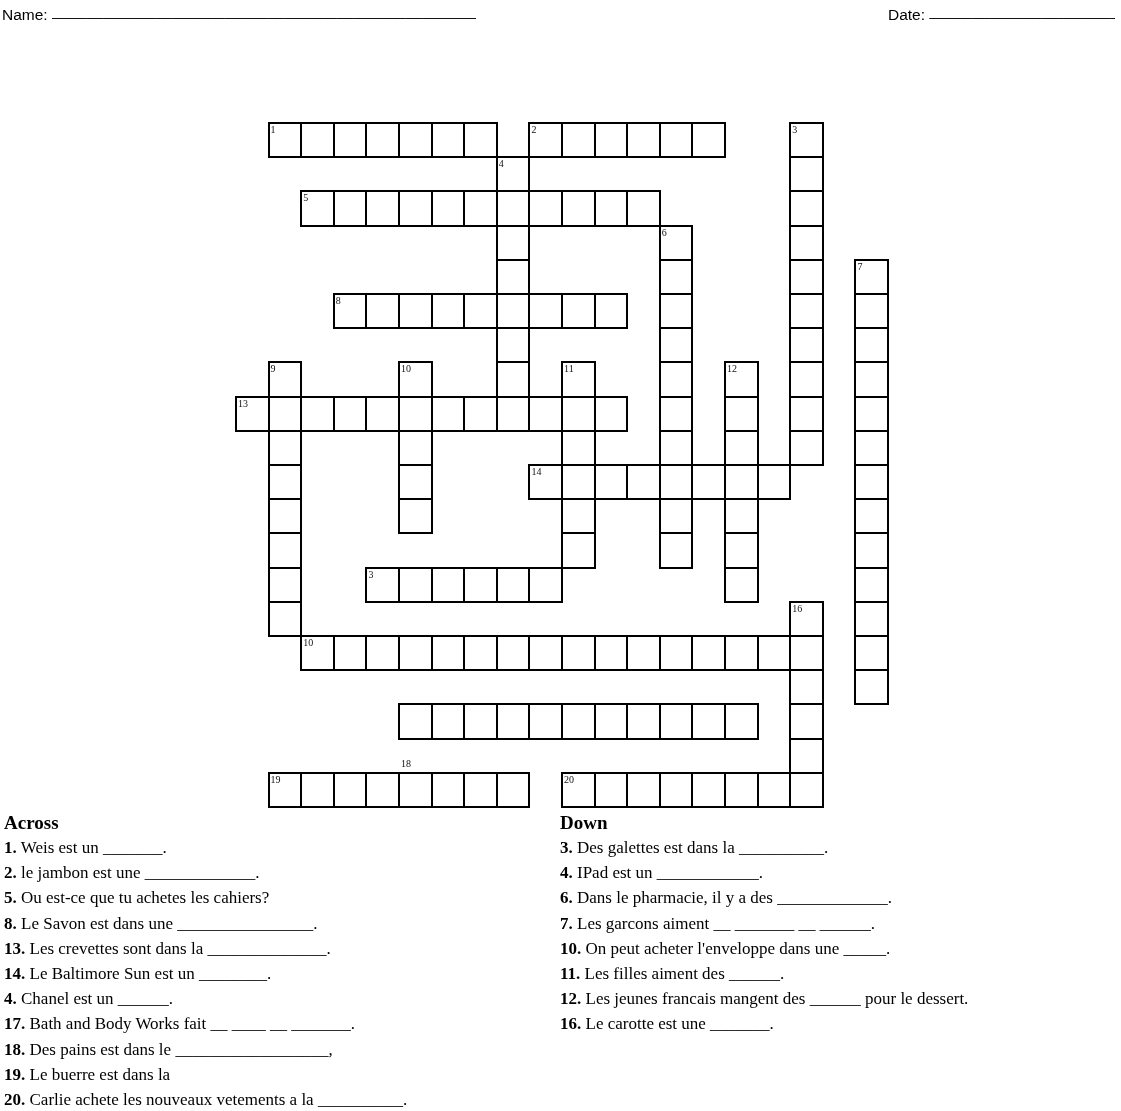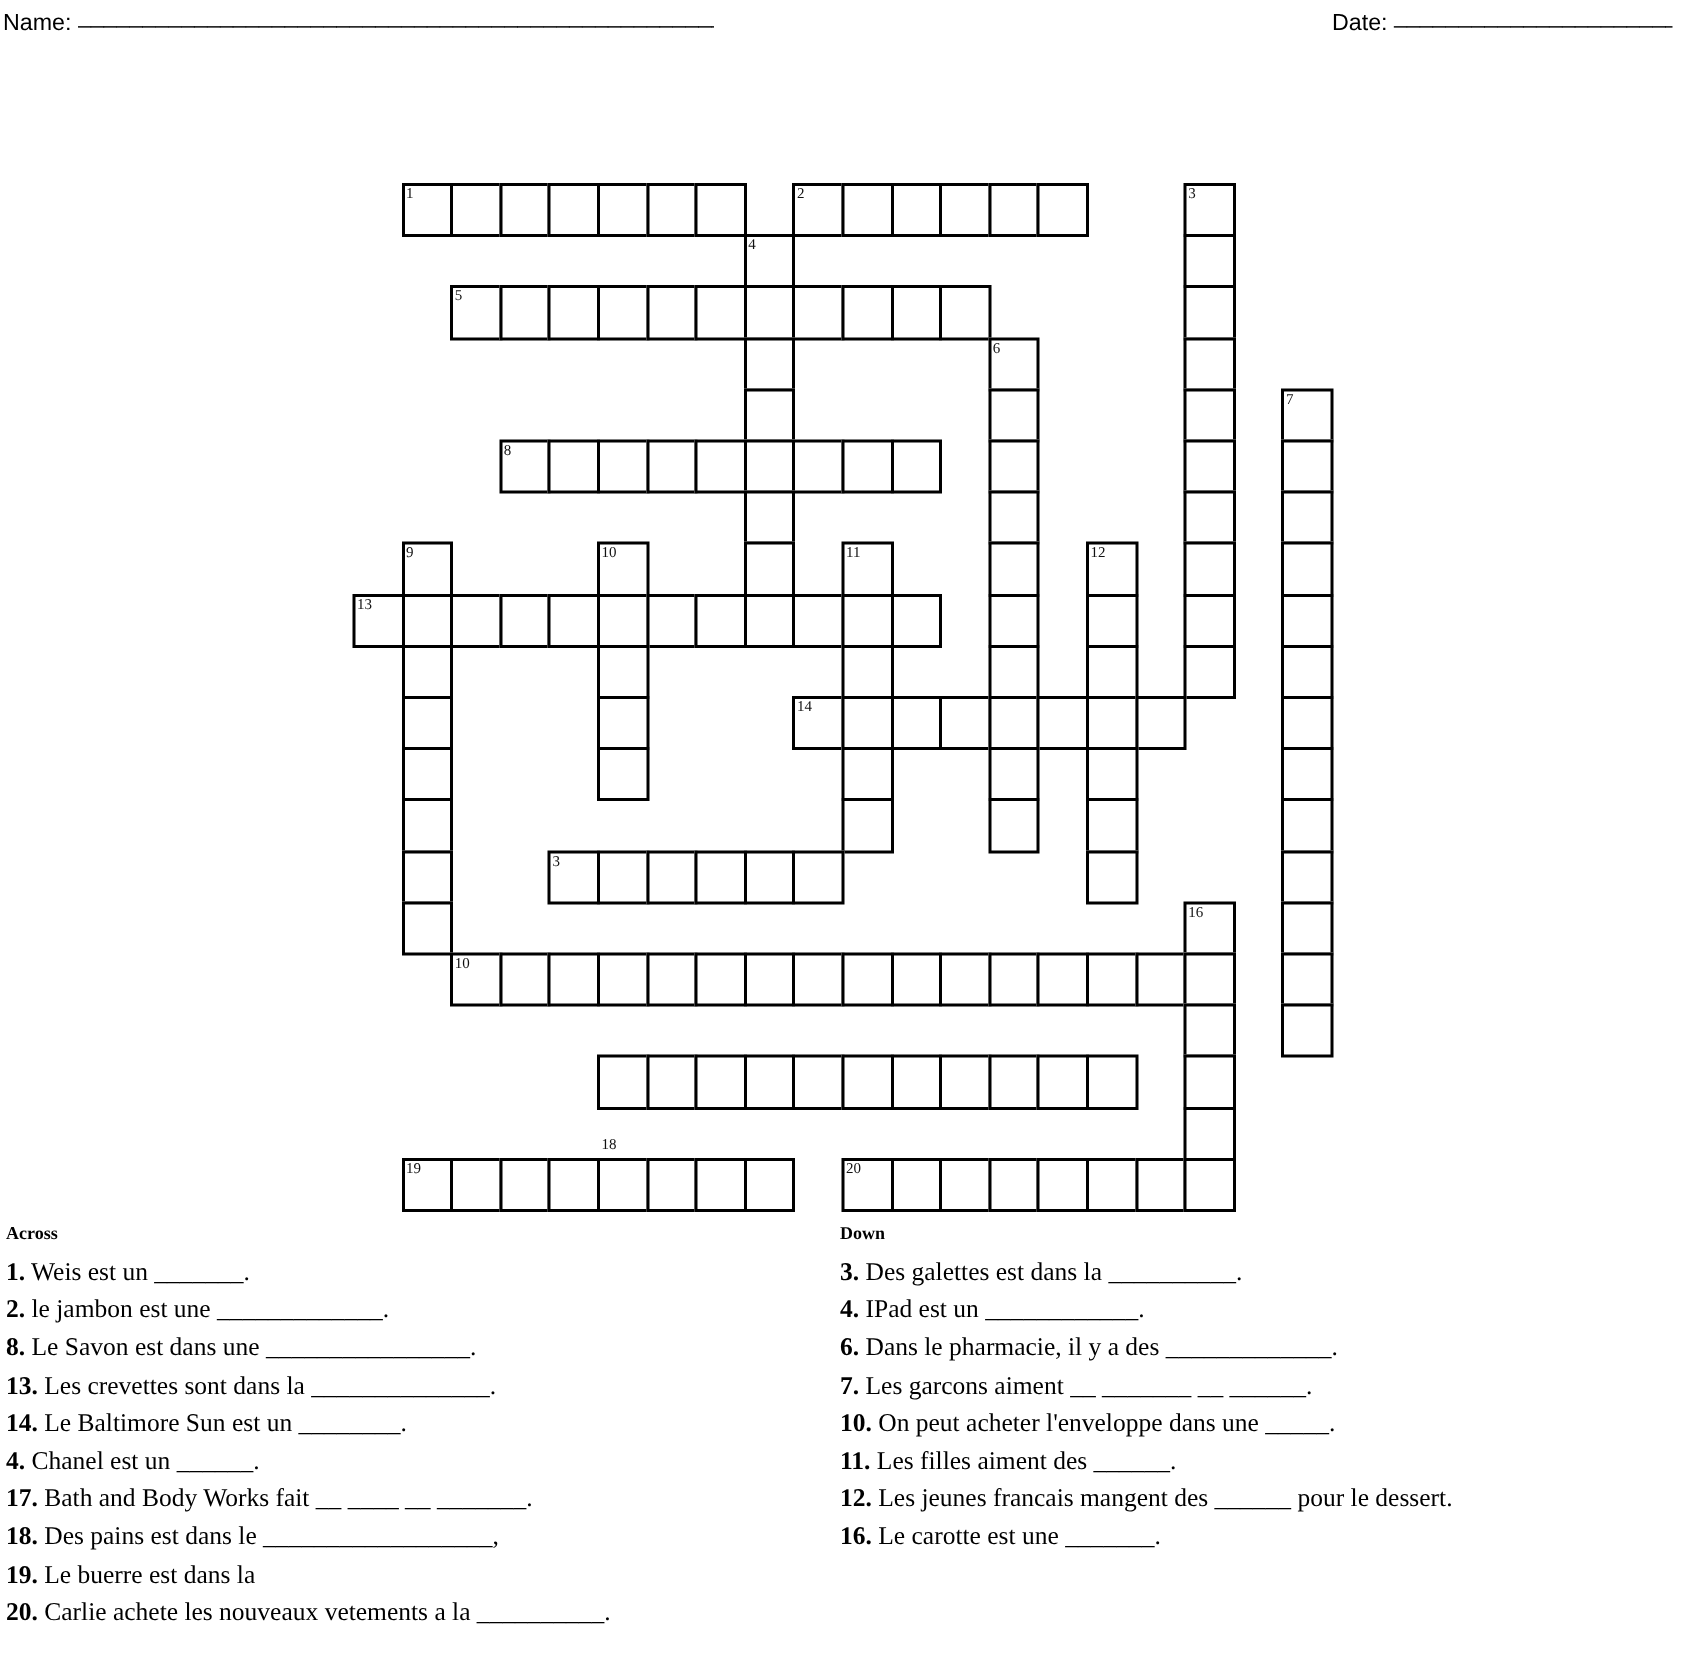--- a/index.html
+++ b/index.html
@@ -19,21 +19,21 @@
          font-size:41px;color:#2e2e2e;font-family:"Liberation Serif",serif;}
   
   #grid{position:absolute;left:0;top:0;width:1121px;height:820px;}
   .cell{position:absolute;background:#ffffff;border:2px solid #000;box-sizing:border-box;}
   .cellnum{position:absolute;font-size:10px;line-height:10px;color:#111;
            font-family:"Liberation Serif",serif;z-index:3;}
   
   .clue-col{position:absolute;top:810px;}
   #across-col{left:4px;width:548px;}
   #down-col{left:560px;width:558px;}
-  .clue-header{font-weight:bold;font-size:12px;line-height:25px;}
+  .clue-header{font-weight:bold;font-size:19px;line-height:25px;}
   .clue{font-size:17px;line-height:25.2px;white-space:nowrap;}
   .clue b{font-weight:bold;}
 </style>
 </head>
 <body>
 
 <div class="page">
 
   <div class="hdr-field" id="name-field">
     <span class="hdr-label">Name:</span>
@@ -231,20 +231,21 @@
       <span class="cellnum" style="left: 401px; top: 739px; margin-top: 20px;">18</span>
       <span class="cellnum" style="left: 270.6px; top: 774.8px;">19</span>
       <span class="cellnum" style="left: 564px; top: 774.8px;">20</span>
     </div>
 
   <div class="clue-col" id="across-col">
     <div class="clue-header">Across</div>
     <div id="across-list">
         <div class="clue"><b>1.</b> Weis est un _______.</div>
         <div class="clue"><b>2.</b> le jambon est une _____________.</div>
+        <div class="clue"><b>5.</b> Ou est-ce que tu achetes les cahiers?</div>
         <div class="clue"><b>8.</b> Le Savon est dans une ________________.</div>
         <div class="clue"><b>13.</b> Les crevettes sont dans la ______________.</div>
         <div class="clue"><b>14.</b> Le Baltimore Sun est un ________.</div>
         <div class="clue"><b>4.</b> Chanel est un ______.</div>
         <div class="clue"><b>17.</b> Bath and Body Works fait __ ____ __ _______.</div>
         <div class="clue"><b>18.</b> Des pains est dans le __________________,</div>
         <div class="clue"><b>19.</b> Le buerre est dans la</div>
         <div class="clue"><b>20.</b> Carlie achete les nouveaux vetements a la __________.</div>
       </div>
   </div>

